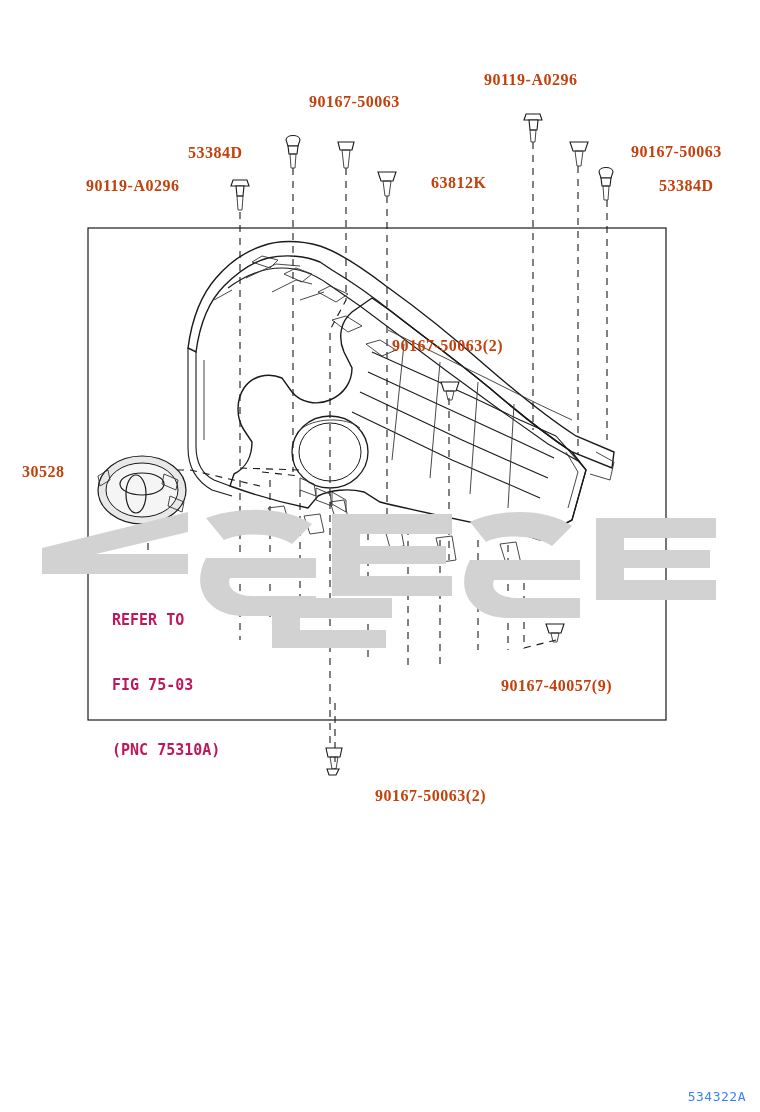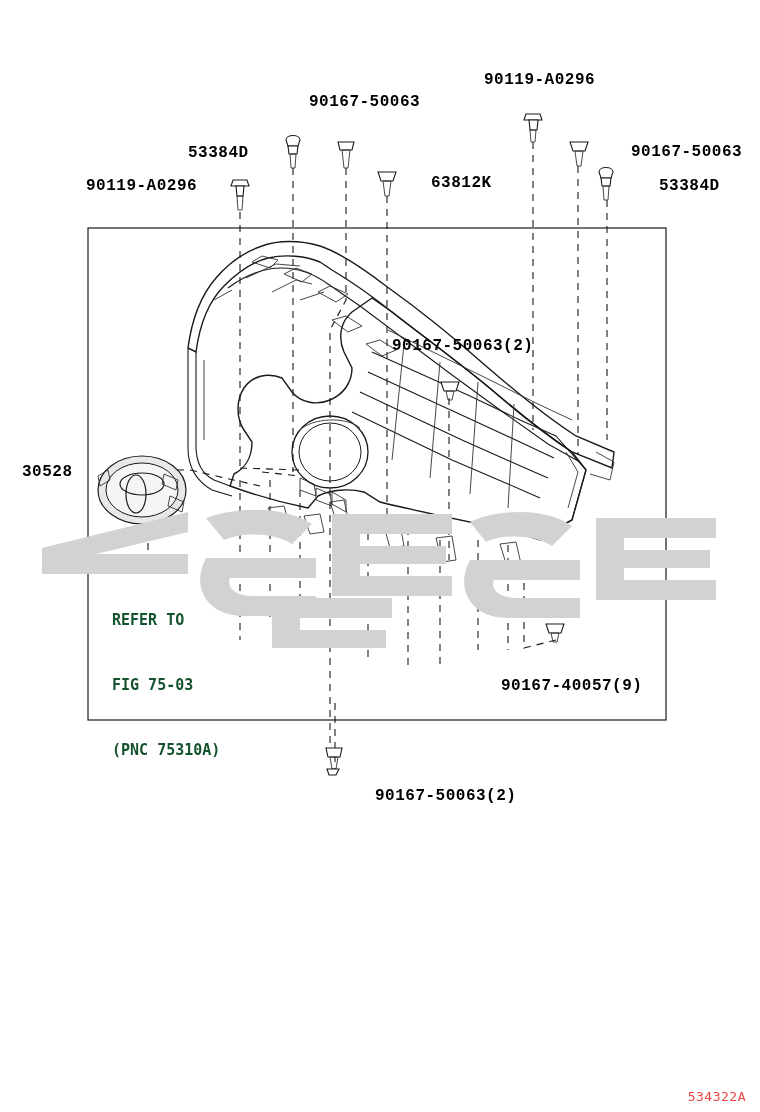--- a/index.html
+++ b/index.html
@@ -14,44 +14,44 @@
     font-family: "DejaVu Sans Mono", "Liberation Mono", monospace;
     color: #000000;
     overflow: hidden;
   }
   #diagram {
     position: absolute;
     inset: 0;
   }
   .lbl {
     position: absolute;
-    font-family: Liberation Mono, monospace;
+    font-family: Liberation Serif, serif;
     font-size: 16px;
     font-weight: bold;
     letter-spacing: 0.5px;
     white-space: pre;
-    color: #000000;
+    color: #c2410c;
     line-height: 1.25;
   }
   .refer {
     position: absolute;
     font-family: "DejaVu Sans Mono", "Liberation Mono", monospace;
     font-size: 15px;
     font-weight: bold;
     line-height: 1.45;
     white-space: pre;
-    color: #14532d;
+    color: #be185d;
   }
   .footer-code {
     position: absolute;
     right: 14px;
     bottom: 8px;
     font-family: "DejaVu Sans Mono", "Liberation Mono", monospace;
     font-size: 13px;
-    color: #ef4444;
+    color: #3b82f6;
     letter-spacing: 0.5px;
   }
   .wm {
     position: absolute;
     left: 0;
     top: 470px;
     width: 760px;
     height: 180px;
     pointer-events: none;
     opacity: 1;

